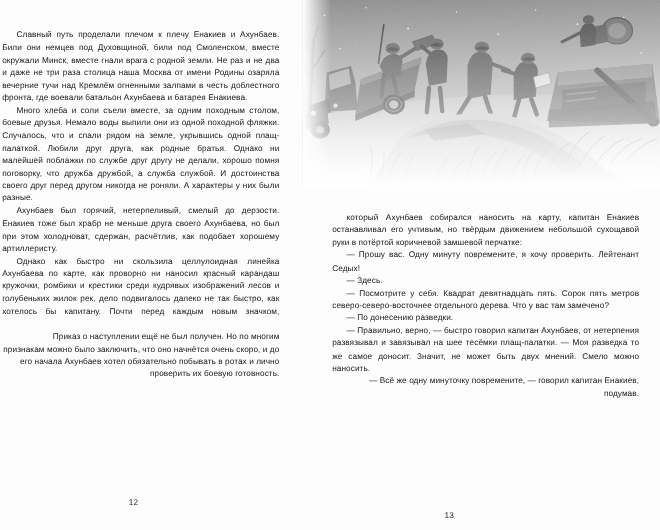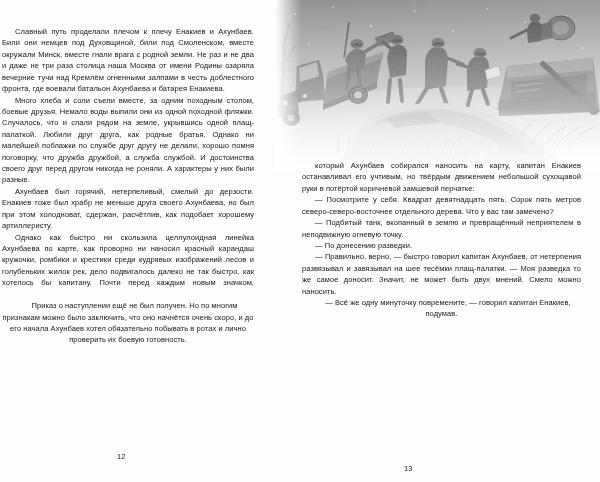--- a/index.html
+++ b/index.html
@@ -39,29 +39,29 @@
     letter-spacing: 0.06px;
     -webkit-font-smoothing: antialiased;
   }
   #left-column {
     left: 2px;
     top: 26px;
     width: 252px;
   }
   #right-column {
     left: 302px;
-    top: 160px;
+    top: 192px;
     width: 279px;
   }
   .para {
     margin: 0;
     text-indent: 13px;
     text-align: justify;
   }
-  .para:last-child { text-align: center; }
+  .para:last-child { text-align: right; }
   .para.dialogue { text-indent: 13px; }
 
   
   .column .para.continued { text-align: justify; }
   .column .para.continued::after {
     content: "";
     display: inline-block;
     width: 100%;
     height: 0;
   }
@@ -265,22 +265,23 @@
   <div class="column" id="left-column">
     <p class="para">Славный путь проделали плечом к плечу Енакиев и Ахунбаев. Били они немцев под Духовщиной, били под Смоленском, вместе окружали Минск, вместе гнали врага с родной земли. Не раз и не два и даже не три раза столица наша Москва от имени Родины озаряла вечерние тучи над Кремлём огненными залпами в честь доблестного фронта, где воевали батальон Ахунбаева и батарея Енакиева.</p>
     <p class="para">Много хлеба и соли съели вместе, за одним походным столом, боевые друзья. Немало воды выпили они из одной походной фляжки. Случалось, что и спали рядом на земле, укрывшись одной плащ-палаткой. Любили друг друга, как родные братья. Однако ни малейшей поблажки по службе друг другу не делали, хорошо помня поговорку, что дружба дружбой, а служба службой. И достоинства своего друг перед другом никогда не роняли. А характеры у них были разные.</p>
     <p class="para">Ахунбаев был горячий, нетерпеливый, смелый до дерзости. Енакиев тоже был храбр не меньше друга своего Ахунбаева, но был при этом холодноват, сдержан, расчётлив, как подобает хорошему артиллеристу.</p>
     <p class="para continued">Однако как быстро ни скользила целлулоидная линейка Ахунбаева по карте, как проворно ни наносил красный карандаш кружочки, ромбики и крестики среди кудрявых изображений лесов и голубеньких жилок рек, дело подвигалось далеко не так быстро, как хотелось бы капитану. Почти перед каждым новым значком,</p>
     <p class="para">Приказ о наступлении ещё не был получен. Но по многим признакам можно было заключить, что оно начнётся очень скоро, и до его начала Ахунбаев хотел обязательно побывать в ротах и лично проверить их боевую готовность.</p>
   </div>
 
   <div class="column" id="right-column">
     <p class="para">который Ахунбаев собирался наносить на карту, капитан Енакиев останавливал его учтивым, но твёрдым движением небольшой сухощавой руки в потёртой коричневой замшевой перчатке:</p>
+    <p class="para dialogue">— Прошу вас. Одну минуту повремените, я хочу проверить. Лейтенант Седых!</p>
+    <p class="para dialogue">— Здесь.</p>
     <p class="para dialogue">— Посмотрите у себя. Квадрат девятнадцать пять. Сорок пять метров северо-северо-восточнее отдельного дерева. Что у вас там замечено?</p>
-    <p class="para dialogue">— Подбитый танк, вкопанный в землю и превращённый неприятелем в неподвижную огневую точку.</p>
     <p class="para dialogue">— По донесению разведки.</p>
     <p class="para dialogue">— Правильно, верно, — быстро говорил капитан Ахунбаев, от нетерпения развязывал и завязывал на шее тесёмки плащ-палатки. — Моя разведка то же самое доносит. Значит, не может быть двух мнений. Смело можно наносить.</p>
     <p class="para dialogue">— Всё же одну минуточку повремените, — говорил капитан Енакиев, подумав.</p>
   </div>
 
   <div class="folio" id="folio-left">12</div>
   <div class="folio" id="folio-right">13</div>
 
 </div>
 

